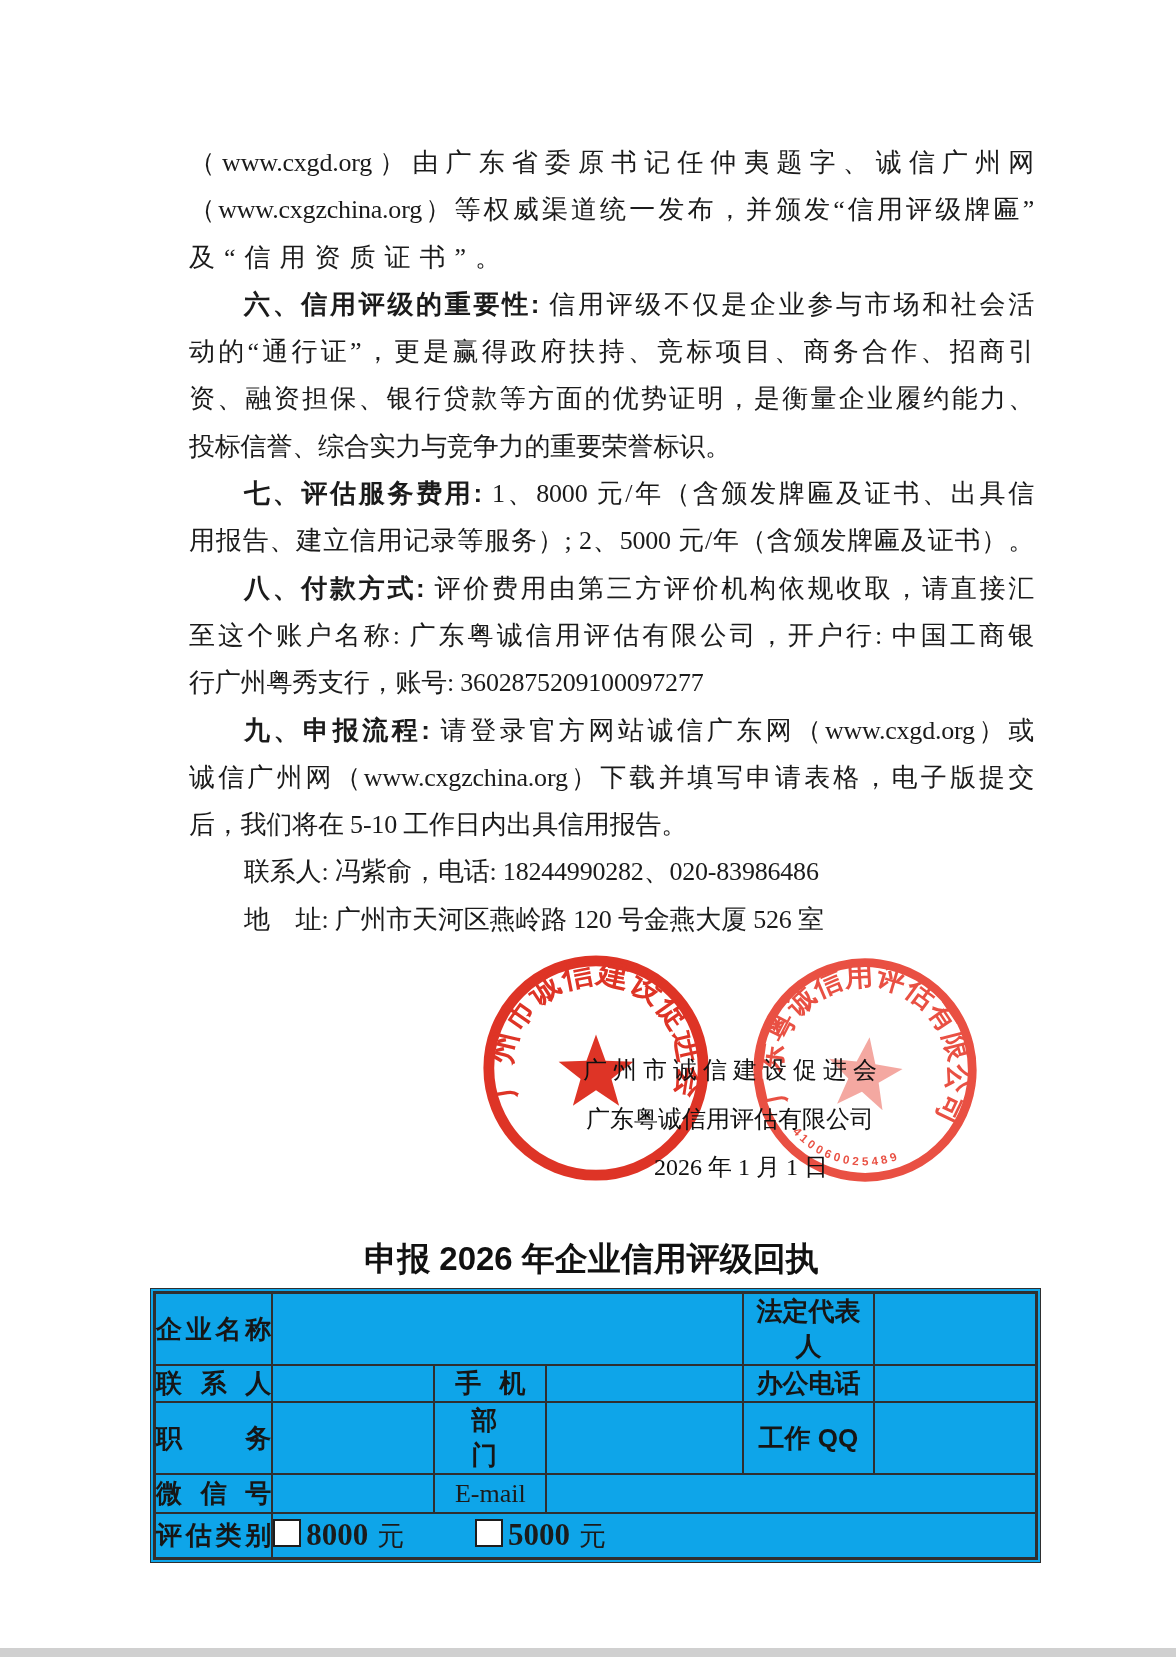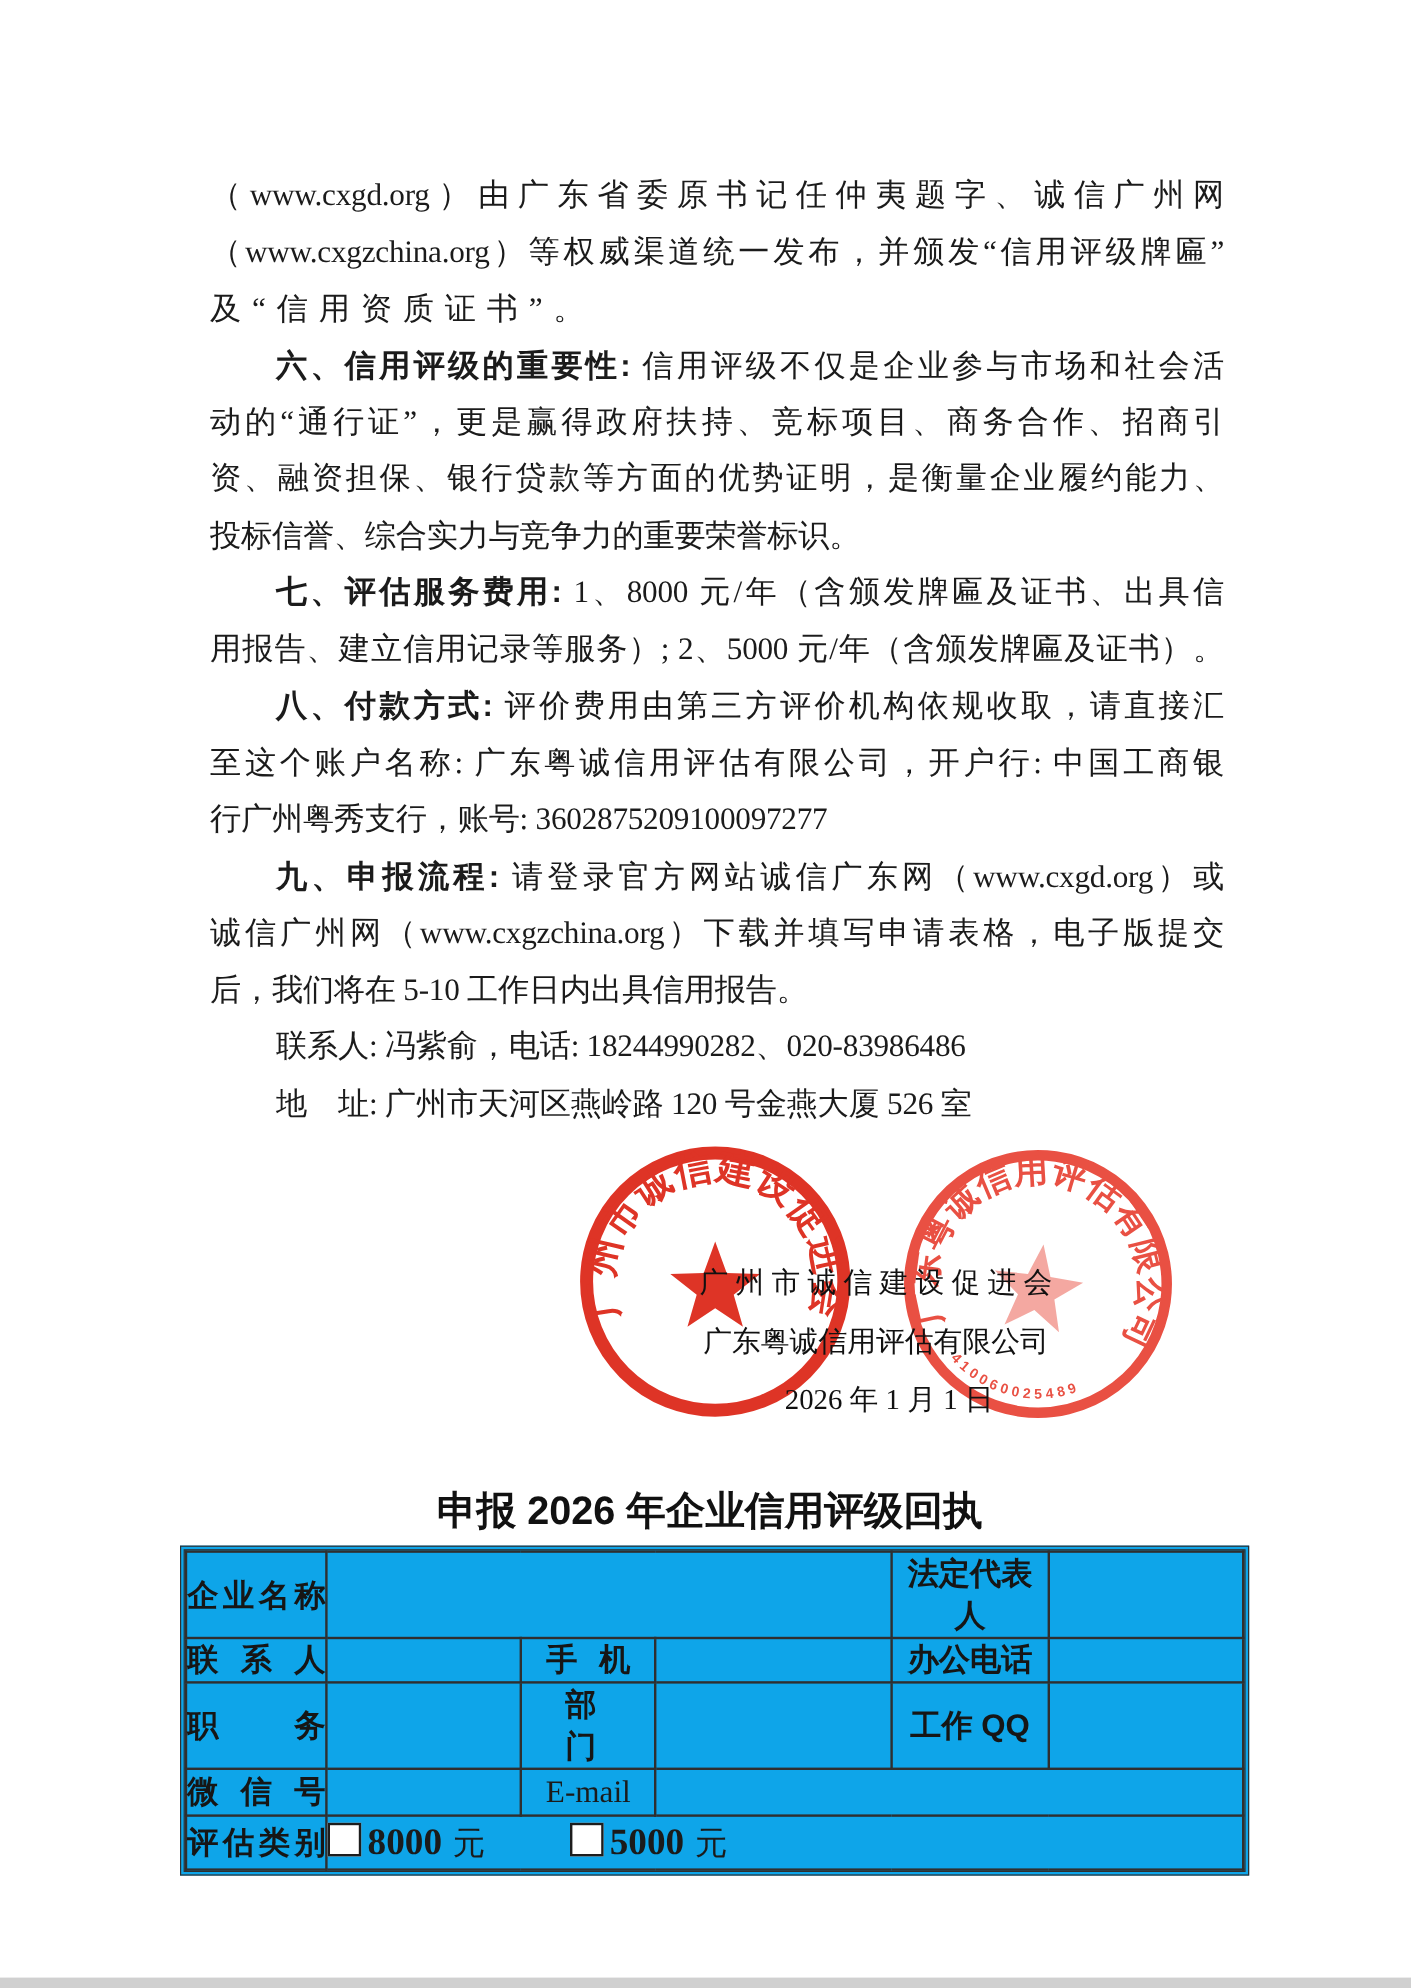--- a/index.html
+++ b/index.html
@@ -3,21 +3,21 @@
 <meta charset="utf-8">
 <style>
   html,body{margin:0;padding:0;}
   body{
     width:1176px;height:1657px;position:relative;background:#ffffff;
     font-family:"Liberation Serif","DejaVu Serif",serif;color:#1b1b1b;
     overflow:hidden;
   }
   
   .doc-body{
-    position:absolute;left:175px;top:139px;width:845px;
+    position:absolute;left:189px;top:139px;width:845px;
     font-size:26px;letter-spacing:-0.2px;
   }
   .bl{height:47.3px;line-height:47.3px;overflow:hidden;}
   .sp{text-align:justify;text-align-last:justify;text-justify:inter-character;}
   .ind{padding-left:55px;}
   .ls{letter-spacing:9px;}
   .lead{font-weight:bold;font-family:"Liberation Sans","DejaVu Sans",sans-serif;}
   
   .stamp{position:absolute;z-index:2;}
   .stamp-left{left:478px;top:950px;width:236px;height:236px;opacity:.92;}

